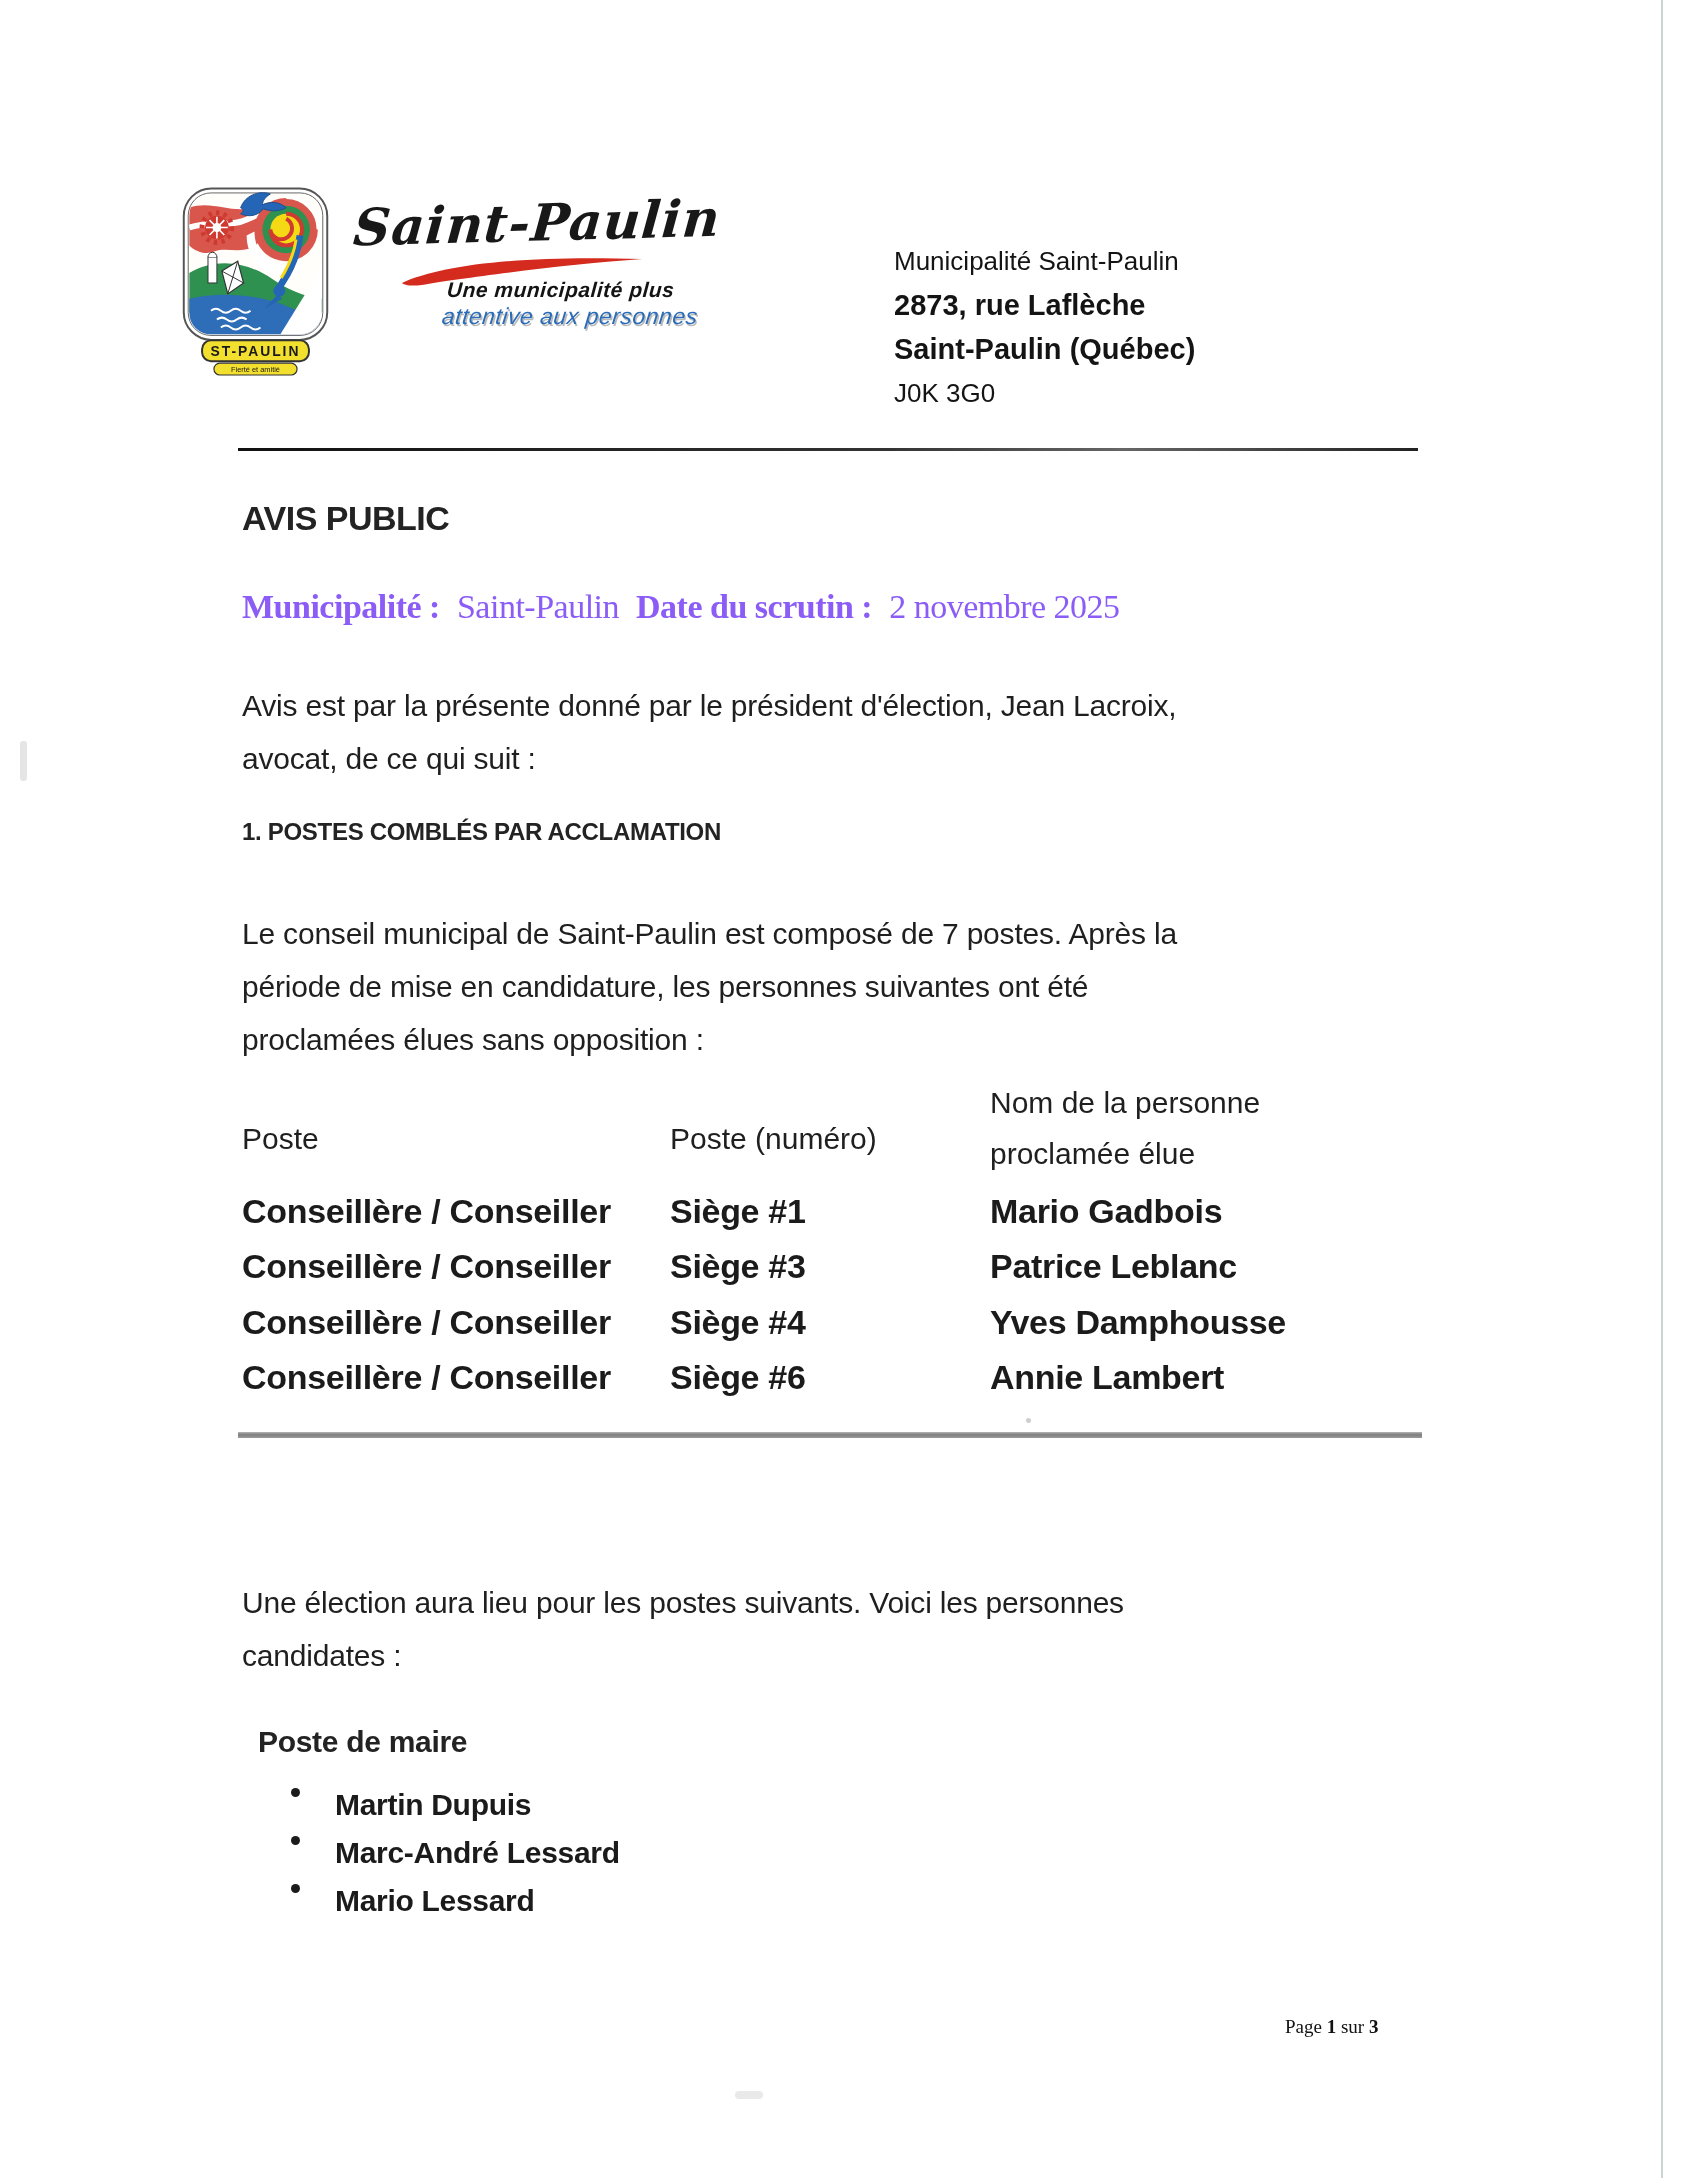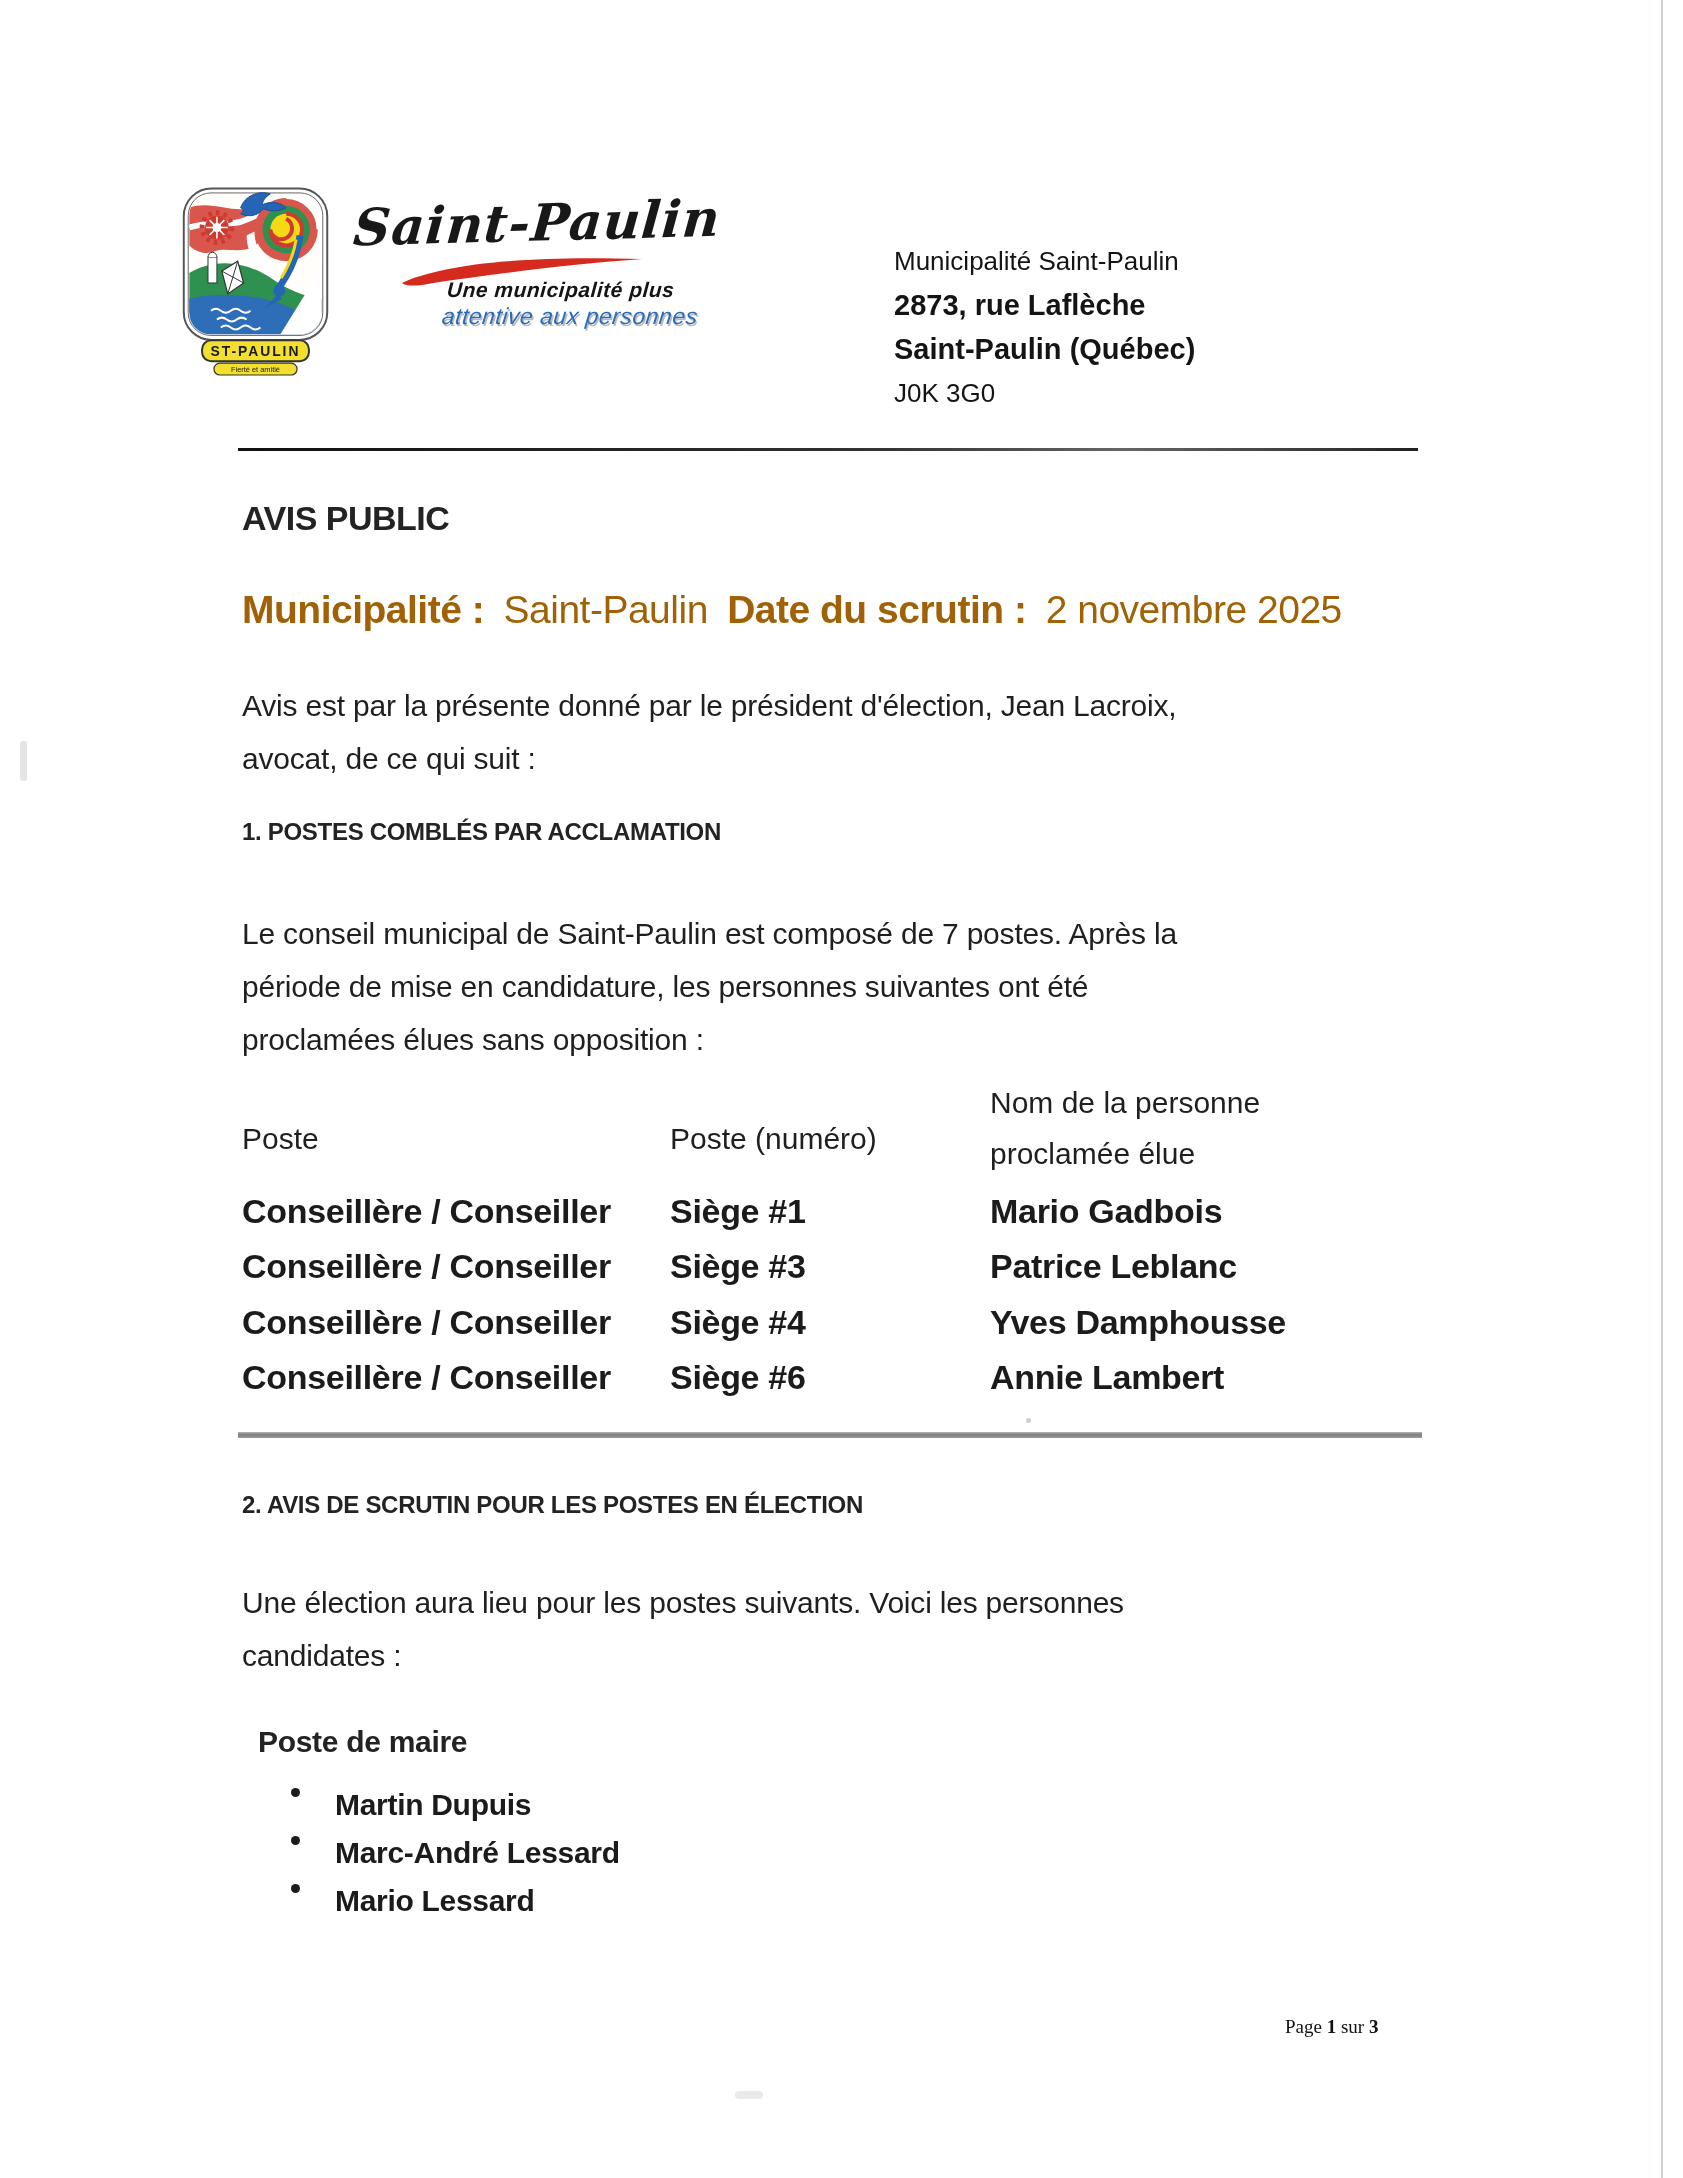--- a/index.html
+++ b/index.html
@@ -40,21 +40,21 @@
   .address .bold{font-weight:bold;font-size:29px;}
   .address div{white-space:nowrap;}
   
   .hr1{position:absolute;left:238px;top:448px;width:1180px;height:3px;
        background:linear-gradient(90deg,#111 0%,#333 55%,#666 75%,#222 100%);}
   .hr2{position:absolute;left:238px;top:1432px;width:1184px;height:6px;
        background:linear-gradient(180deg,#b5b5b5 0%,#7e7e7e 45%,#9b9b9b 100%);}
   
   .avis-title{position:absolute;left:242px;top:499px;margin:0;
        font-size:34px;font-weight:bold;letter-spacing:-0.5px;color:#232323;}
-  .muni-line{position:absolute;left:242px;top:588px;font-size:39px;letter-spacing:-0.5px;white-space:nowrap;color:#a16207;}
+  .muni-line{position:absolute;left:242px;top:588px;font-size:34px;letter-spacing:-0.5px;white-space:nowrap;color:#8b5cf6;font-family:Liberation Serif, serif;}
   .muni-line .b{font-weight:bold;}
   .muni-line span{margin-right:9px;}
   .para{position:absolute;left:242px;font-size:30px;line-height:53px;letter-spacing:-0.2px;color:#1f1f1f;}
   .intro{top:679px;}
   .s1-head,.s2-head{position:absolute;left:242px;margin:0;
        font-size:24px;font-weight:bold;letter-spacing:-0.3px;color:#232323;white-space:nowrap;}
   .s1-head{top:818px;}
   .s1-body{top:907px;}
   
   .tbl{position:absolute;left:242px;top:1077px;width:1184px;}
@@ -219,21 +219,20 @@
     </div>
     <div class="row row-3">
       <span class="c1">Conseillère / Conseiller</span>
       <span class="c2">Siège #6</span>
       <span class="c3">Annie Lambert</span>
     </div>
   </div>
 
   <div class="hr2"></div>
 
-  <h2 class="s2-head">2. AVIS DE SCRUTIN POUR LES POSTES EN ÉLECTION</h2>
 
   <div class="para s2-body">
     <div>Une élection aura lieu pour les postes suivants. Voici les personnes</div>
     <div>candidates :</div>
   </div>
 
   <h3 class="maire-head">Poste de maire</h3>
 
   <ul class="cands">
     <li>

